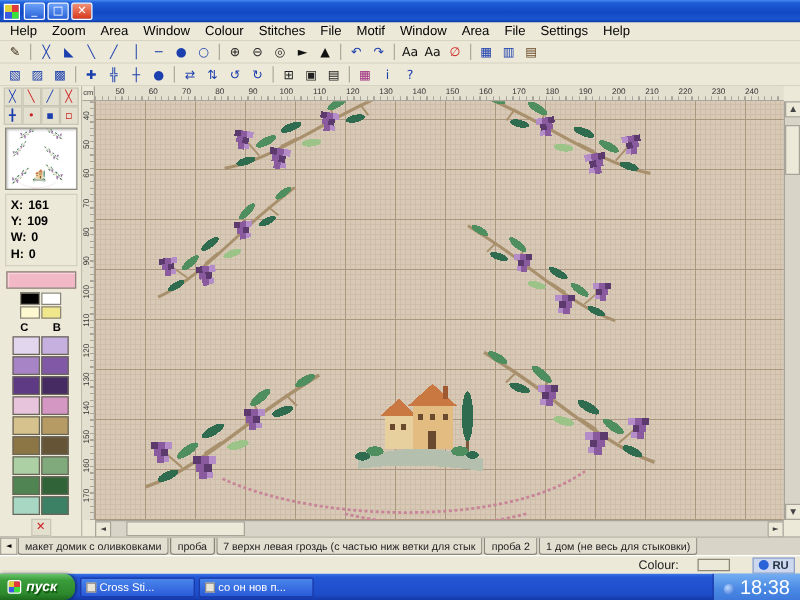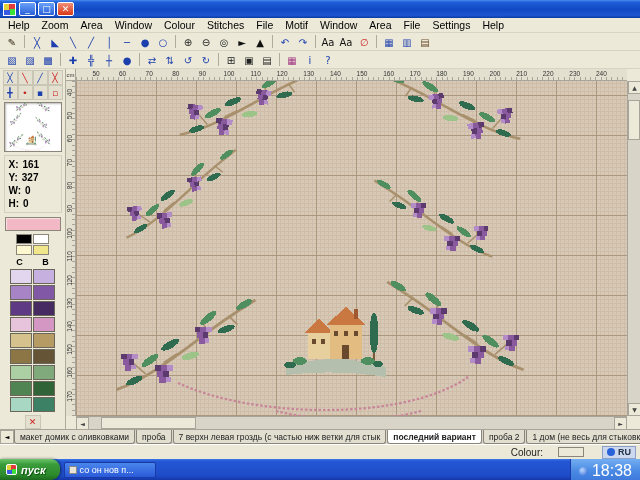--- a/index.html
+++ b/index.html
@@ -213,21 +213,21 @@
       </svg>
     </div>
 
     <div class="coords">
       <div>
           <span>X:</span>
           <span>161</span>
         </div>
       <div>
           <span>Y:</span>
-          <span>327</span>
+          <span>109</span>
         </div>
       <div>
           <span>W:</span>
           <span>0</span>
         </div>
       <div>
           <span>H:</span>
           <span>0</span>
         </div>
     </div>
@@ -386,21 +386,20 @@
     </div>
   </div>
 </div>
 
 <div class="tabsrow">
   <div class="tab-nav">◄</div>
   <div style="display:flex;overflow:hidden;flex:1;align-items:flex-end;">
       <div class="tab">макет домик с оливковками</div>
       <div class="tab">проба</div>
       <div class="tab">7 верхн левая гроздь (с частью ниж ветки для стык</div>
-      <div class="tab active">последний вариант</div>
       <div class="tab">проба 2</div>
       <div class="tab">1 дом (не весь для стыковки)</div>
     </div>
 </div>
 
 <div class="statusbar">
   <span class="colour-label">Colour:</span>
   <span class="colour-swatch"></span>
   <span class="langbar">
     <span class="lang-ico"></span>
@@ -409,20 +408,24 @@
 </div>
 
 <div class="taskbar">
   <div class="start-btn">
     <span class="start-logo"></span>
     <span class="start-label">пуск</span>
   </div>
   <div class="taskbar-tasks">
       <div class="task-btn">
         <span class="task-ico"></span>
+        <span>Cross Sti...</span>
+      </div>
+      <div class="task-btn">
+        <span class="task-ico"></span>
         <span>со он нов п...</span>
       </div>
     </div>
   <div class="tray">
     <span class="tray-ico"></span>
     <span>18:38</span>
   </div>
 </div>
 
 </body></html>

